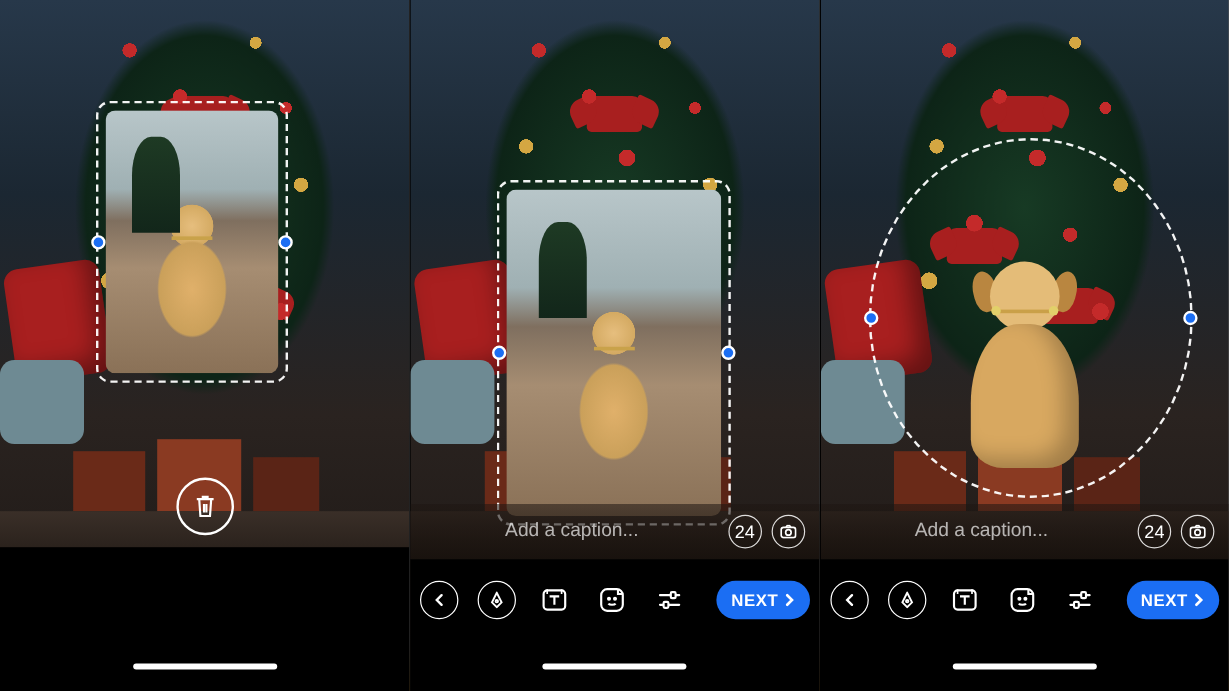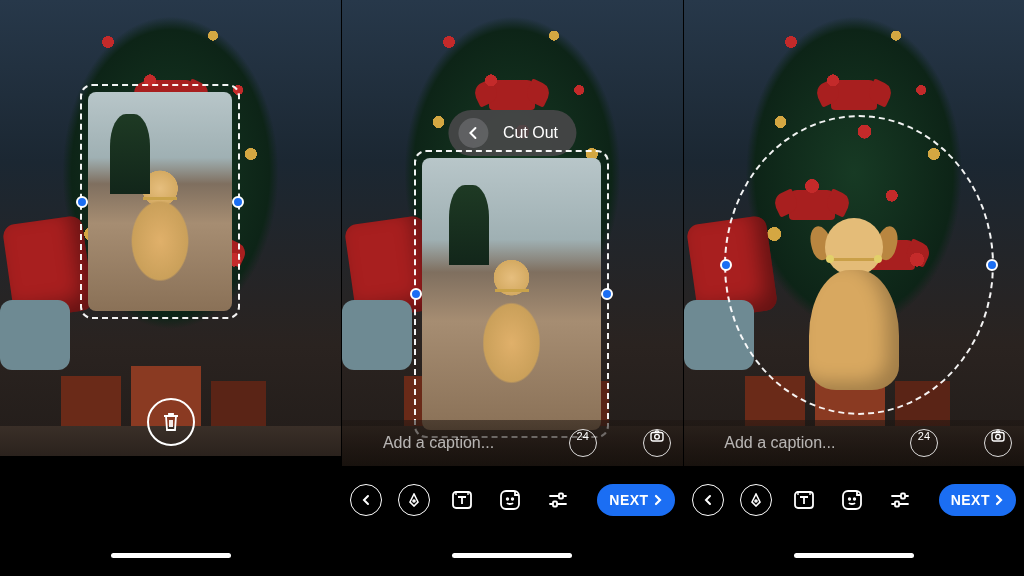--- a/index.html
+++ b/index.html
@@ -71,21 +71,21 @@
   .dog-cutout .stick::before{left:-6px;} .dog-cutout .stick::after{right:-6px;}
 
   
   .cutout-header { position:absolute; top:110px; left:50%; transform:translateX(-50%); display:flex; align-items:center; gap:14px; background:rgba(70,70,72,0.92); padding:8px 18px 8px 10px; border-radius:24px; }
   .cutout-header .back { width:30px; height:30px; border-radius:50%; background:rgba(120,120,124,.55); display:flex; align-items:center; justify-content:center; }
   .cutout-header .title { color:#fff; font-size:16px; font-weight:500; }
 
   
   .caption-bar { position:absolute; bottom:110px; left:0; right:0; height:46px; background:linear-gradient(rgba(30,22,18,.55),rgba(20,14,10,.75)); display:flex; align-items:center; padding:16px 12px; gap:8px; }
   .caption-bar .ph { flex:1; text-align:center; color:rgba(255,255,255,.68); font-size:16px; }
-  .mini-btn { width:28px; height:28px; border-radius:50%; border:1.5px solid rgba(255,255,255,.85); display:flex; justify-content:center; color:#fff; font-size:11px;margin-left:38px; }
+  .mini-btn { width:28px; height:28px; border-radius:50%; border:1.5px solid rgba(255,255,255,.85); display:flex; align-items:center; justify-content:center; color:#fff; font-size:15px; }
 
   
   .toolbar { position:absolute; bottom:52px; left:0; right:0; height:48px; display:flex; align-items:center; gap:16px; padding:0 8px; }
   .tb-icon { width:32px; height:32px; border:1.8px solid #fff; border-radius:50%; display:flex; align-items:center; justify-content:center; color:#fff; }
   .tb-icon.noborder { border:none; }
   .next { margin-left:auto; background:#1b6ef3; color:#fff; font-weight:700; font-size:14px; letter-spacing:.5px; padding:8px 12px; border-radius:20px; display:flex; align-items:center; gap:4px; }
   .next svg{stroke:#fff;}
 
   
   .trash-btn { position:absolute; left:50%; transform:translateX(-50%); bottom:130px; width:48px; height:48px; border:2px solid #fff; border-radius:50%; display:flex; align-items:center; justify-content:center; }
@@ -135,28 +135,20 @@
         <div class="bow bow1"></div>
         <div class="bow bow2"></div>
         <div class="bow bow3"></div>
       </div>
       <div class="pillow"></div>
       <div class="sofa-arm"></div>
       <div class="presents"></div>
       <div class="floor"></div>
     </div>
 
-    <div class="cutout-header">
-      <div class="back">
-        <svg width="14" height="14" viewBox="0 0 14 14" fill="none" stroke="#fff" stroke-width="2" stroke-linecap="round">
-            <path d="M9 2 4 7l5 5"></path>
-          </svg>
-      </div>
-      <span class="title">Cut Out</span>
-    </div>
 
     <div class="selection sel-rect" style="left:72px; top:150px; width:195px; height:288px;">
       <div class="dog-photo"></div>
       <span class="handle" style="left:0;top:50%;"></span>
       <span class="handle" style="left:100%;top:50%;"></span>
     </div>
 
     <div class="caption-bar">
       <span class="ph">Add a caption...</span>
       <div class="mini-btn">

